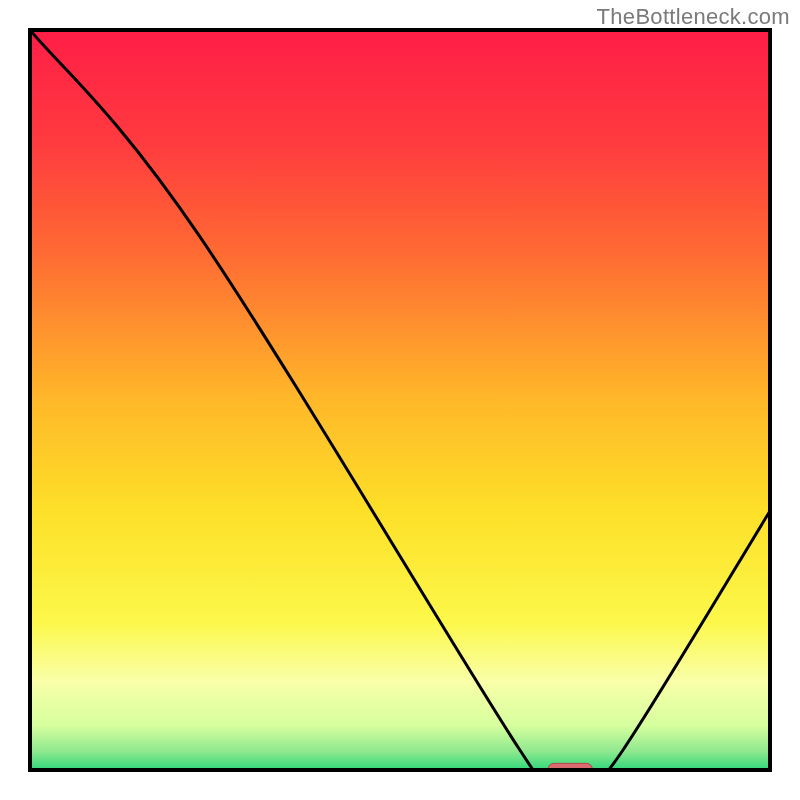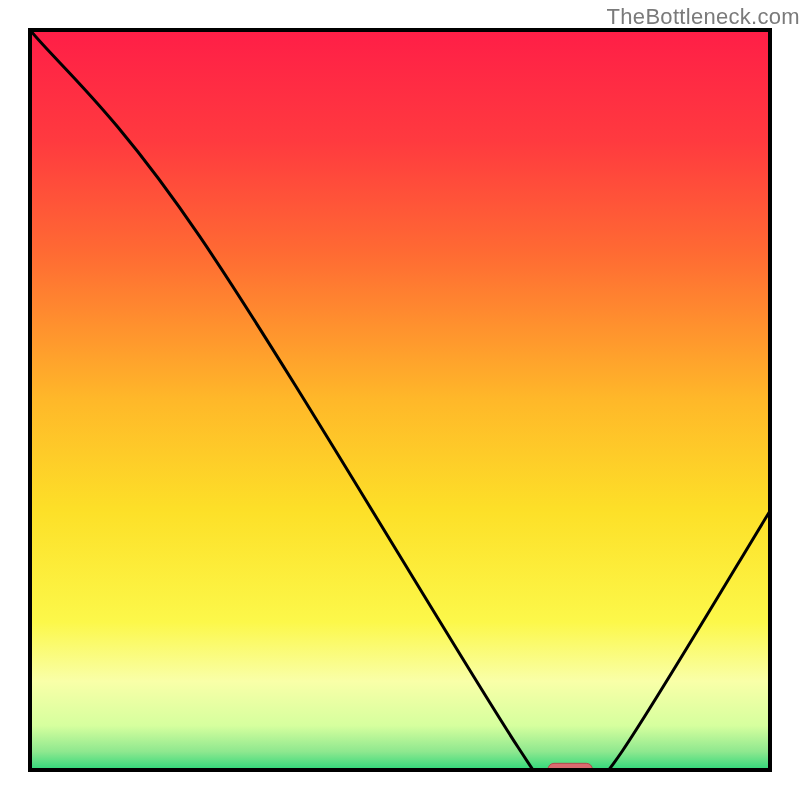--- a/index.html
+++ b/index.html
@@ -11,21 +11,21 @@
     font-family: Arial, Helvetica, sans-serif;
   }
   .wrap {
     position: relative;
     width: 800px;
     height: 800px;
   }
   .watermark {
     position: absolute;
     top: 4px;
-    right: 0;
+    right: 10px;
     font-size: 22px;
     color: #7a7a7a;
     letter-spacing: 0.3px;
     z-index: 10;
   }
   svg { display: block; }
 </style>
 </head>
 <body>
 

